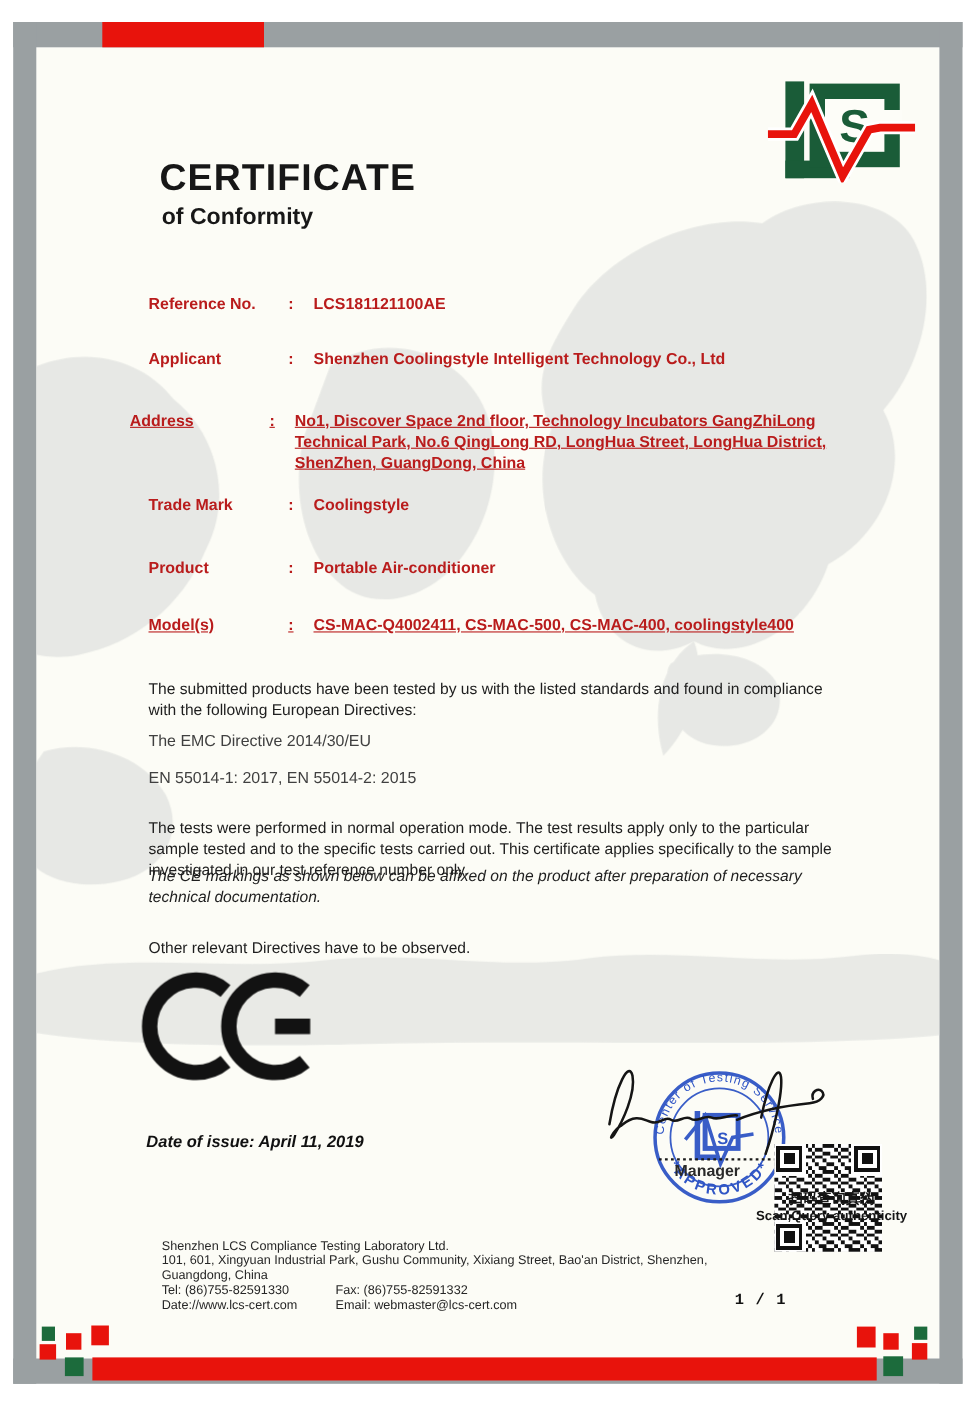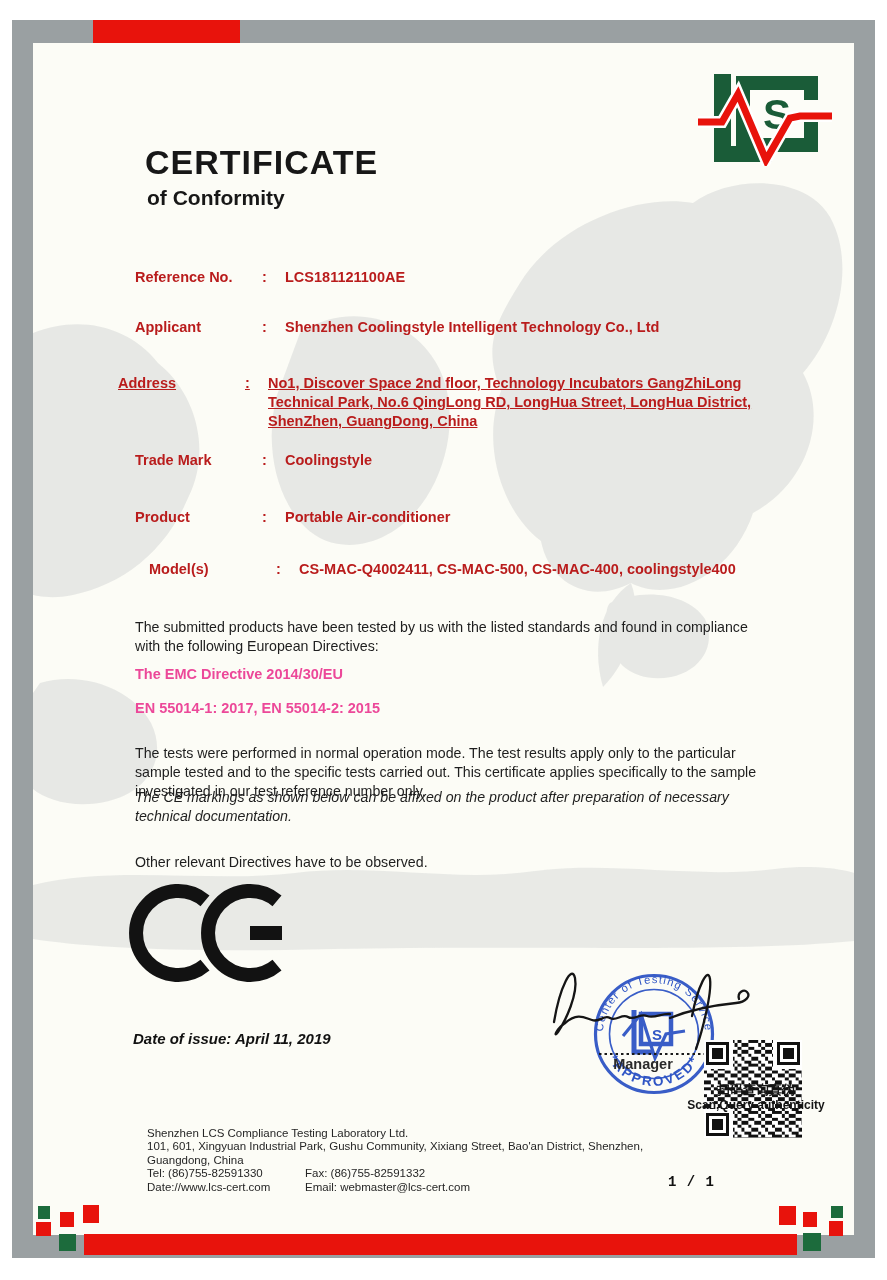--- a/index.html
+++ b/index.html
@@ -10,21 +10,21 @@
   .bar{background:#9aa0a2;}
   .red{background:#e8130c;}
   .green{background:#1c6b3c;}
   .title{font-size:34px;font-weight:bold;letter-spacing:1px;color:#171717;}
   .subtitle{font-size:21px;font-weight:bold;color:#171717;}
   .frow{display:flex;font-size:14.5px;font-weight:bold;line-height:19px;color:#b91c1c;}
   .frow .lbl{width:127px;flex:none;}
   .frow .sep{width:23px;flex:none;}
   .frow .val{width:495px;white-space:pre-line;}
   .para{font-size:14.2px;line-height:19px;color:#1e1e1e;white-space:pre-line;width:660px;}
-  .bold-line{font-size:14.5px;font-weight:bold;color:#ec4899;}
+  .bold-line{font-size:14.5px;font-weight:normal;color:#404040;}
   .date{font-size:15px;font-weight:bold;color:#111;}
   .qr-cap{width:140px;text-align:center;color:#161616;}
   .qr-cap .cn{font-size:13px;font-weight:bold;line-height:16px;}
   .qr-cap .en{font-size:12px;font-weight:bold;line-height:15px;}
   .footer{font-size:11.5px;line-height:13.4px;color:#262626;}
   .frow2{display:flex;}
   .frow2 .c1{width:158px;flex:none;}
   .pageno{font-family:"Liberation Mono",monospace;font-size:14px;font-weight:bold;letter-spacing:1px;color:#111;}
 </style>
 </head>
@@ -97,21 +97,21 @@
   <div class="abs frow" style="left:135px;top:451px;">
     <span class="lbl">Trade Mark</span>
     <span class="sep">:</span>
     <span class="val">Coolingstyle</span>
   </div>
   <div class="abs frow" style="left:135px;top:508px;">
     <span class="lbl">Product</span>
     <span class="sep">:</span>
     <span class="val">Portable Air-conditioner</span>
   </div>
-  <div class="abs frow" style="left:149px;top:560px;">
+  <div class="abs frow" style="left:135px;top:560px;text-decoration:underline;">
     <span class="lbl">Model(s)</span>
     <span class="sep">:</span>
     <span class="val">CS-MAC-Q4002411, CS-MAC-500, CS-MAC-400, coolingstyle400</span>
   </div>
 
   <div class="abs para" style="left:135px;top:618px;">The submitted products have been tested by us with the listed standards and found in compliance
 with the following European Directives:</div>
   <div class="abs bold-line" style="left:135px;top:666px;">The EMC Directive 2014/30/EU</div>
   <div class="abs bold-line" style="left:135px;top:700px;">EN 55014-1: 2017, EN 55014-2: 2015</div>
   <div class="abs para" style="left:135px;top:744px;">The tests were performed in normal operation mode. The test results apply only to the particular

